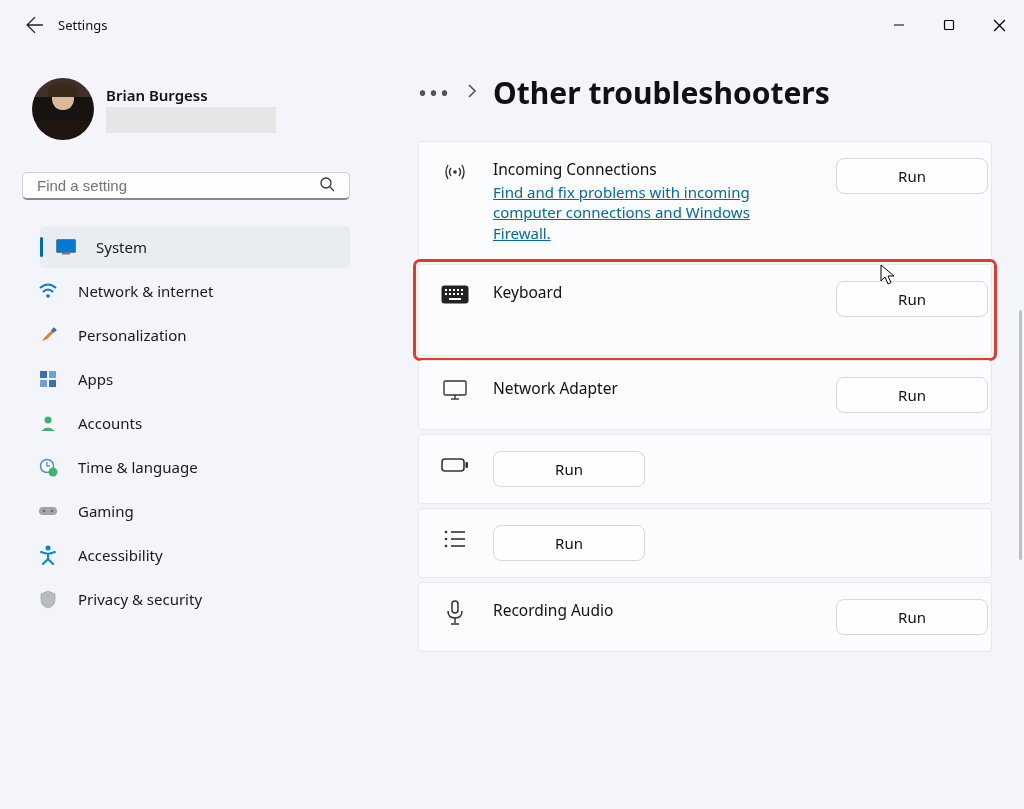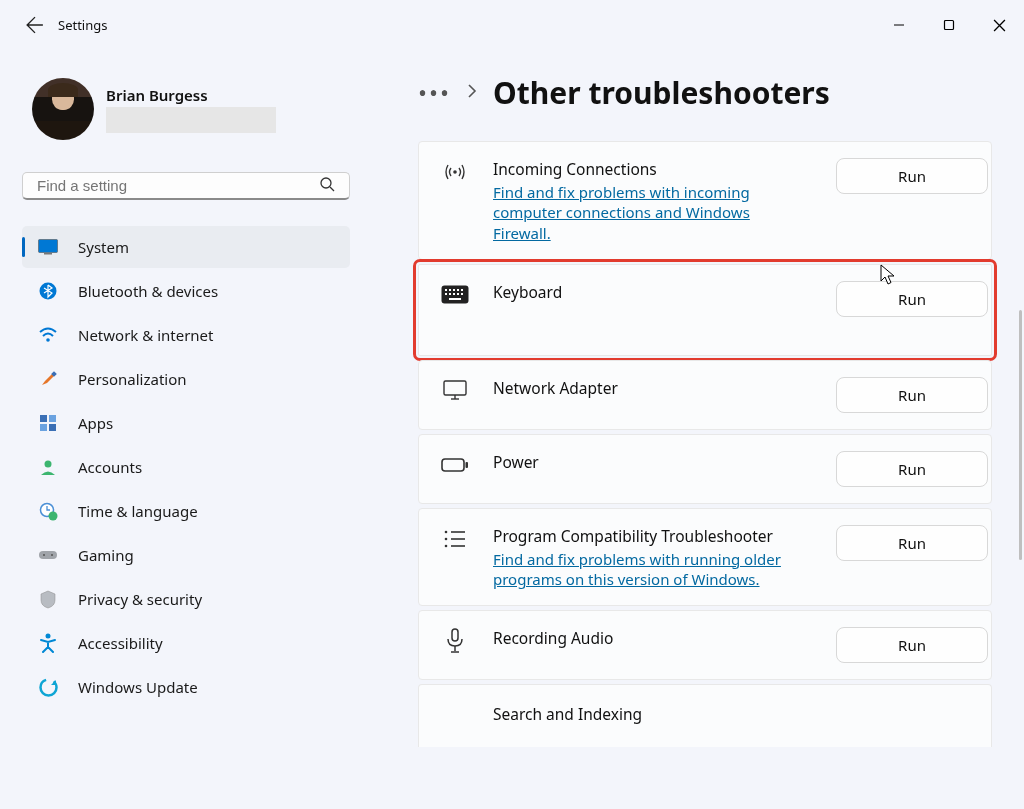--- a/index.html
+++ b/index.html
@@ -114,20 +114,21 @@
       align-items: center;
       gap: 20px;
       padding-left: 16px;
       border-radius: 5px;
       position: relative;
       font-size: 15px;
       color: #1a1a1a;
     }
     .nav-item.active {
       background: #e9ecf1;
+      margin-left: 18px;
     }
     .nav-item.active::before {
       content:"";
       position:absolute;
       left:0; top:11px; bottom:11px;
       width:3px; background:#0067c0; border-radius:2px;
     }
     .nav-icon {
       width:20px; height:20px;
       display:flex; align-items:center; justify-content:center;
@@ -260,29 +261,20 @@
         <span class="nav-icon">
           <svg width="20" height="16" viewBox="0 0 20 16">
               <rect x="0.5" y="0.5" width="19" height="13" rx="1" fill="#0078d4" stroke="#555" stroke-width="0.6"></rect>
               <rect x="6" y="14" width="8" height="1.5" fill="#777"></rect>
             </svg>
         </span>
         <span>System</span>
       </div>
       <div class="nav-item">
         <span class="nav-icon">
-          <svg width="18" height="18" viewBox="0 0 18 18">
-              <circle cx="9" cy="9" r="8.5" fill="#0078d4"></circle>
-              <path d="M9 3 L9 15 L13 11 L5 6 M9 3 L13 6 L5 11" stroke="#fff" stroke-width="1.2" fill="none"></path>
-            </svg>
-        </span>
-        <span>Bluetooth &amp; devices</span>
-      </div>
-      <div class="nav-item">
-        <span class="nav-icon">
           <svg width="20" height="16" viewBox="0 0 20 16">
               <path d="M2 5 Q10 -2 18 5" stroke="#0078d4" stroke-width="2" fill="none"></path>
               <path d="M5 9 Q10 4 15 9" stroke="#0078d4" stroke-width="2" fill="none"></path>
               <circle cx="10" cy="13" r="1.8" fill="#0078d4"></circle>
             </svg>
         </span>
         <span>Network &amp; internet</span>
       </div>
       <div class="nav-item">
         <span class="nav-icon">
@@ -328,43 +320,34 @@
           <svg width="20" height="14" viewBox="0 0 20 14">
               <rect x="1" y="3" width="18" height="8" rx="4" fill="#a0a4aa"></rect>
               <circle cx="6" cy="7" r="1" fill="#555"></circle>
               <circle cx="14" cy="7" r="1" fill="#555"></circle>
             </svg>
         </span>
         <span>Gaming</span>
       </div>
       <div class="nav-item">
         <span class="nav-icon">
-          <svg width="16" height="19" viewBox="0 0 16 19">
-              <path d="M8 1 L15 4 V10 Q15 16 8 18 Q1 16 1 10 V4 Z" fill="#b8bcc2" stroke="#888" stroke-width="0.5"></path>
-            </svg>
-        </span>
-        <span>Privacy &amp; security</span>
-      </div>
-      <div class="nav-item">
-        <span class="nav-icon">
           <svg width="18" height="20" viewBox="0 0 18 20">
               <circle cx="9" cy="3" r="2.5" fill="#0088d4"></circle>
               <path d="M2 7 L9 9 L16 7 M9 9 V14 M9 14 L4 19 M9 14 L14 19" stroke="#0088d4" stroke-width="2" fill="none" stroke-linecap="round"></path>
             </svg>
         </span>
         <span>Accessibility</span>
       </div>
       <div class="nav-item">
         <span class="nav-icon">
-          <svg width="19" height="19" viewBox="0 0 19 19">
-              <circle cx="9.5" cy="9.5" r="8" fill="none" stroke="#0ea5d4" stroke-width="2.5" stroke-dasharray="35 8"></circle>
-              <path d="M15 4 L17 2 L17 7 L12 7" fill="#0ea5d4"></path>
-            </svg>
-        </span>
-        <span>Windows Update</span>
+          <svg width="16" height="19" viewBox="0 0 16 19">
+              <path d="M8 1 L15 4 V10 Q15 16 8 18 Q1 16 1 10 V4 Z" fill="#b8bcc2" stroke="#888" stroke-width="0.5"></path>
+            </svg>
+        </span>
+        <span>Privacy &amp; security</span>
       </div>
     </nav>
   </aside>
 
   <main class="content">
     <div class="breadcrumb">
       <span class="bc-dots">•••</span>
       <span class="bc-chev">
         <svg width="10" height="14" viewBox="0 0 8 14">
             <path d="M1 1 L7 7 L1 13" stroke="#555" stroke-width="1.6" fill="none"></path>
@@ -427,65 +410,52 @@
         <div class="run-btn">Run</div>
       </div>
 
       <div class="card">
         <div class="card-icon">
           <svg width="28" height="16" viewBox="0 0 28 16">
               <rect x="1" y="2" width="22" height="12" rx="3" stroke="#333" stroke-width="1.6" fill="none"></rect>
               <rect x="24.5" y="5" width="2.5" height="6" rx="1" fill="#333"></rect>
             </svg>
         </div>
-        <div class="card-text">
-          <div class="card-title">Power</div>
-        </div>
         <div class="run-btn">Run</div>
       </div>
 
       <div class="card">
         <div class="card-icon">
           <svg width="24" height="22" viewBox="0 0 24 22">
               <circle cx="3" cy="4" r="1.3" fill="#333"></circle>
               <circle cx="3" cy="11" r="1.3" fill="#333"></circle>
               <circle cx="3" cy="18" r="1.3" fill="#333"></circle>
               <line x1="8" y1="4" x2="22" y2="4" stroke="#333" stroke-width="1.6"></line>
               <line x1="8" y1="11" x2="22" y2="11" stroke="#333" stroke-width="1.6"></line>
               <line x1="8" y1="18" x2="22" y2="18" stroke="#333" stroke-width="1.6"></line>
             </svg>
         </div>
-        <div class="card-text">
-          <div class="card-title">Program Compatibility Troubleshooter</div>
-          <div class="card-desc">Find and fix problems with running older programs on this version of Windows.</div>
-        </div>
         <div class="run-btn">Run</div>
       </div>
 
       <div class="card">
         <div class="card-icon">
           <svg width="20" height="26" viewBox="0 0 20 26">
               <rect x="7" y="1" width="6" height="12" rx="3" stroke="#333" stroke-width="1.5" fill="none"></rect>
               <path d="M3 11 Q3 18 10 18 Q17 18 17 11" stroke="#333" stroke-width="1.5" fill="none"></path>
               <line x1="10" y1="18" x2="10" y2="23" stroke="#333" stroke-width="1.5"></line>
               <line x1="6" y1="24" x2="14" y2="24" stroke="#333" stroke-width="1.5"></line>
             </svg>
         </div>
         <div class="card-text">
           <div class="card-title">Recording Audio</div>
         </div>
         <div class="run-btn">Run</div>
       </div>
 
-      <div class="card cutoff">
-        <div class="card-icon"></div>
-        <div class="card-text">
-          <div class="card-title">Search and Indexing</div>
-        </div>
-      </div>
     </div>
 
     <svg width="16" height="22" viewBox="0 0 16 22" style="position:absolute; left:510px; top:214px;">
       <path d="M1 1 L1 17 L5 13 L8 20 L11 18.5 L8 12 L14 12 Z" fill="#fff" stroke="#000" stroke-width="1"></path>
     </svg>
 
   </main>
 </div>
 <div class="vscroll-indicator"></div>
 

